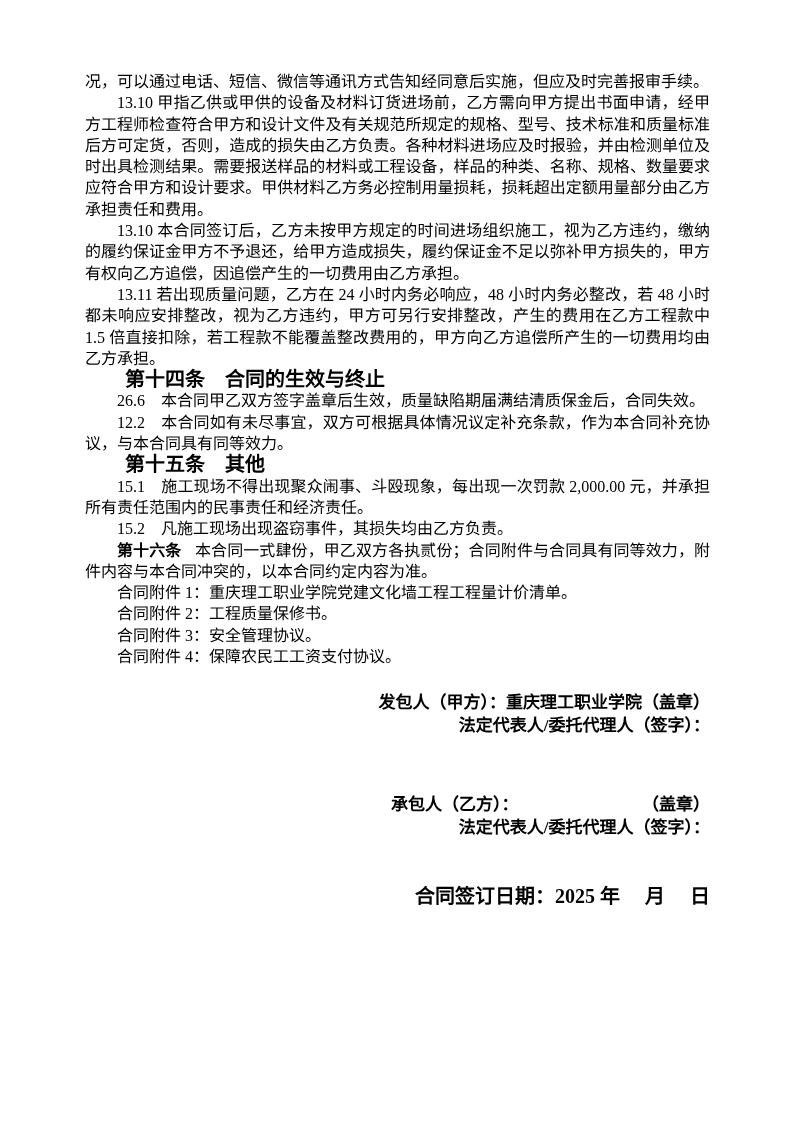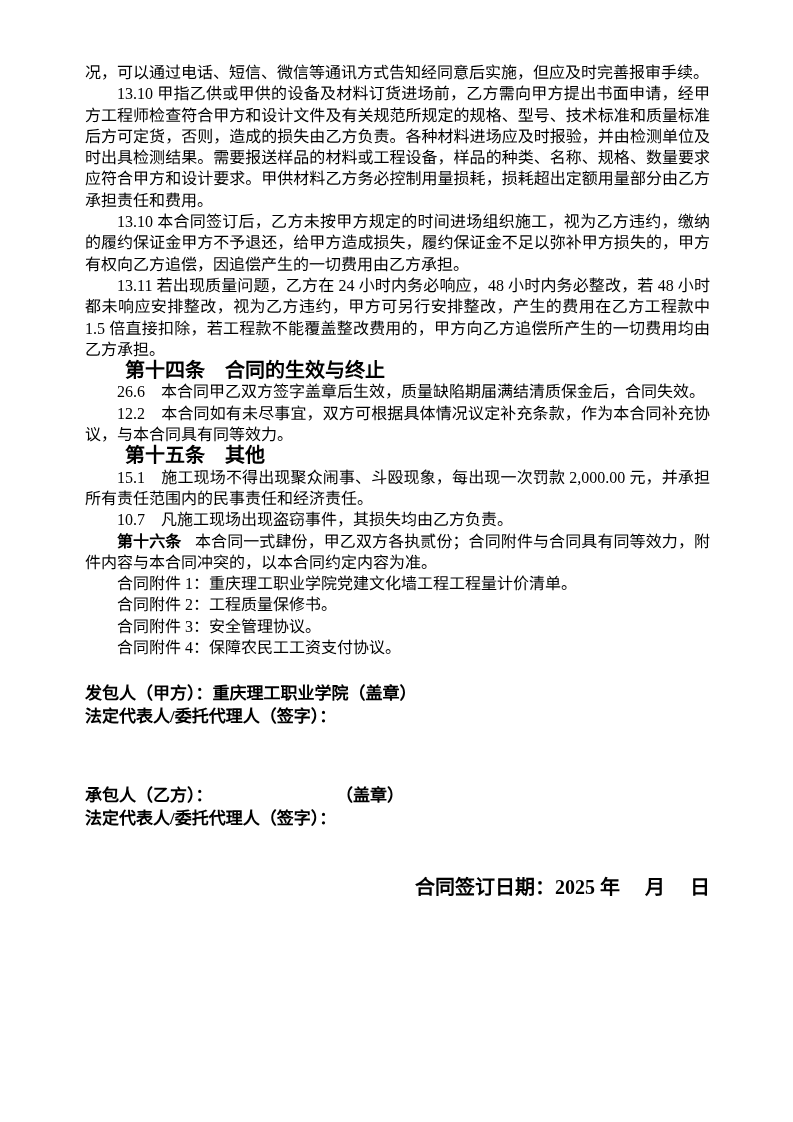--- a/index.html
+++ b/index.html
@@ -15,20 +15,21 @@
     color: #000000;
   }
   .page {
     position: relative;
     width: 793px;
     height: 990px;
     background: #ffffff;
     box-sizing: border-box;
     padding: 62px 83px 0 85px;
     overflow: hidden;
+    margin-top: 9px;
   }
   p { margin: 0; }
   .body-text {
     font-size: 16px;
     line-height: 21.3px;
     text-align: justify;
     letter-spacing: 0;
   }
   .indent { text-indent: 2em; }
   .bold { font-weight: bold; }
@@ -36,21 +37,21 @@
     font-weight: bold;
     font-size: 20px;
   }
   .lead-gap { margin-left: 0.85em; }
   .sig-block-a { margin-top: 24px; }
   .sig-block-b { margin-top: 56px; }
   .sig-line {
     font-size: 17px;
     line-height: 23px;
     font-weight: bold;
-    text-align: left;
+    text-align: right;
   }
   .stamp-gap { margin-left: 132px; }
   .date-line {
     margin-top: 46px;
     font-size: 20px;
     line-height: 23px;
     font-weight: bold;
     text-align: right;
   }
   .page-number {
@@ -77,21 +78,21 @@
   <p class="body-text indent article-heading">第十四条　合同的生效与终止</p>
 
   <p class="body-text indent">26.6　本合同甲乙双方签字盖章后生效，质量缺陷期届满结清质保金后，合同失效。</p>
 
   <p class="body-text indent">12.2　本合同如有未尽事宜，双方可根据具体情况议定补充条款，作为本合同补充协议，与本合同具有同等效力。</p>
 
   <p class="body-text indent article-heading">第十五条　其他</p>
 
   <p class="body-text indent">15.1　施工现场不得出现聚众闹事、斗殴现象，每出现一次罚款 2,000.00 元，并承担所有责任范围内的民事责任和经济责任。</p>
 
-  <p class="body-text indent">10.7　凡施工现场出现盗窃事件，其损失均由乙方负责。</p>
+  <p class="body-text indent">15.2　凡施工现场出现盗窃事件，其损失均由乙方负责。</p>
 
   <p class="body-text indent"><span class="bold">第十六条</span><span class="lead-gap">本合同一式肆份，甲乙双方各执贰份；合同附件与合同具有同等效力，附件内容与本合同冲突的，以本合同约定内容为准。</span></p>
 
   <p class="body-text indent">合同附件 1：重庆理工职业学院党建文化墙工程工程量计价清单。</p>
 
   <p class="body-text indent">合同附件 2：工程质量保修书。</p>
 
   <p class="body-text indent">合同附件 3：安全管理协议。</p>
 
   <p class="body-text indent">合同附件 4：保障农民工工资支付协议。</p>

